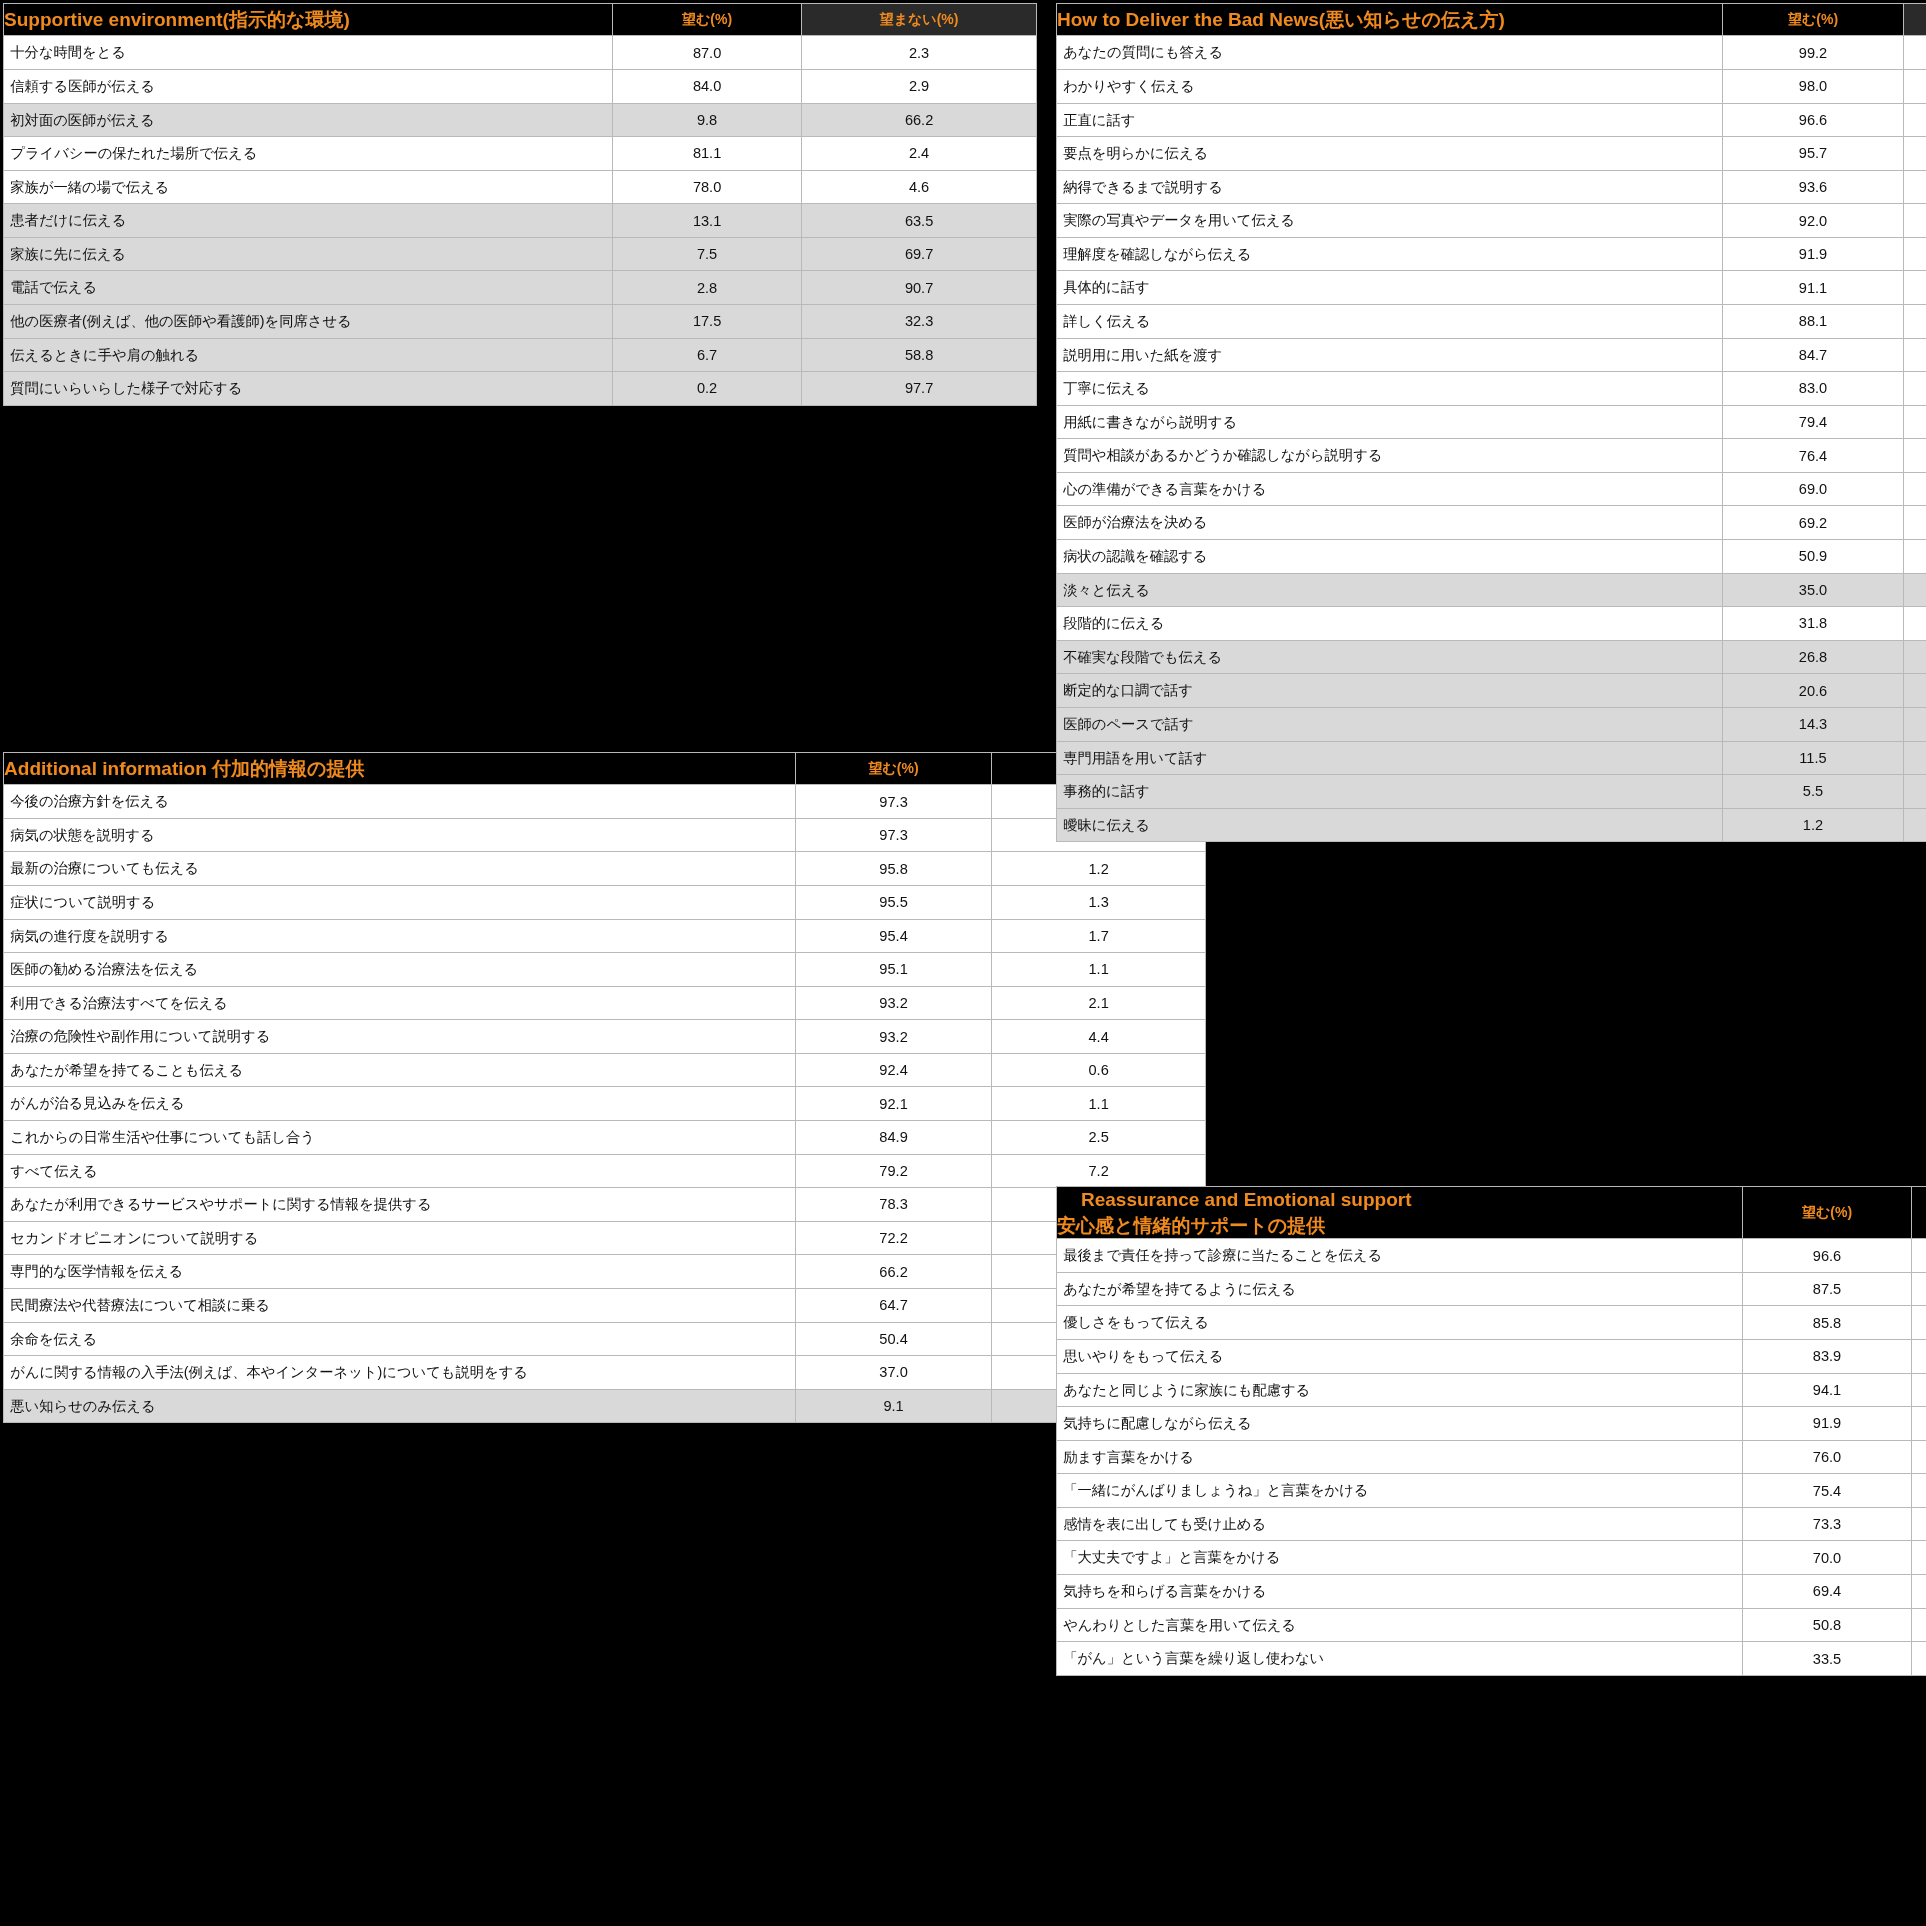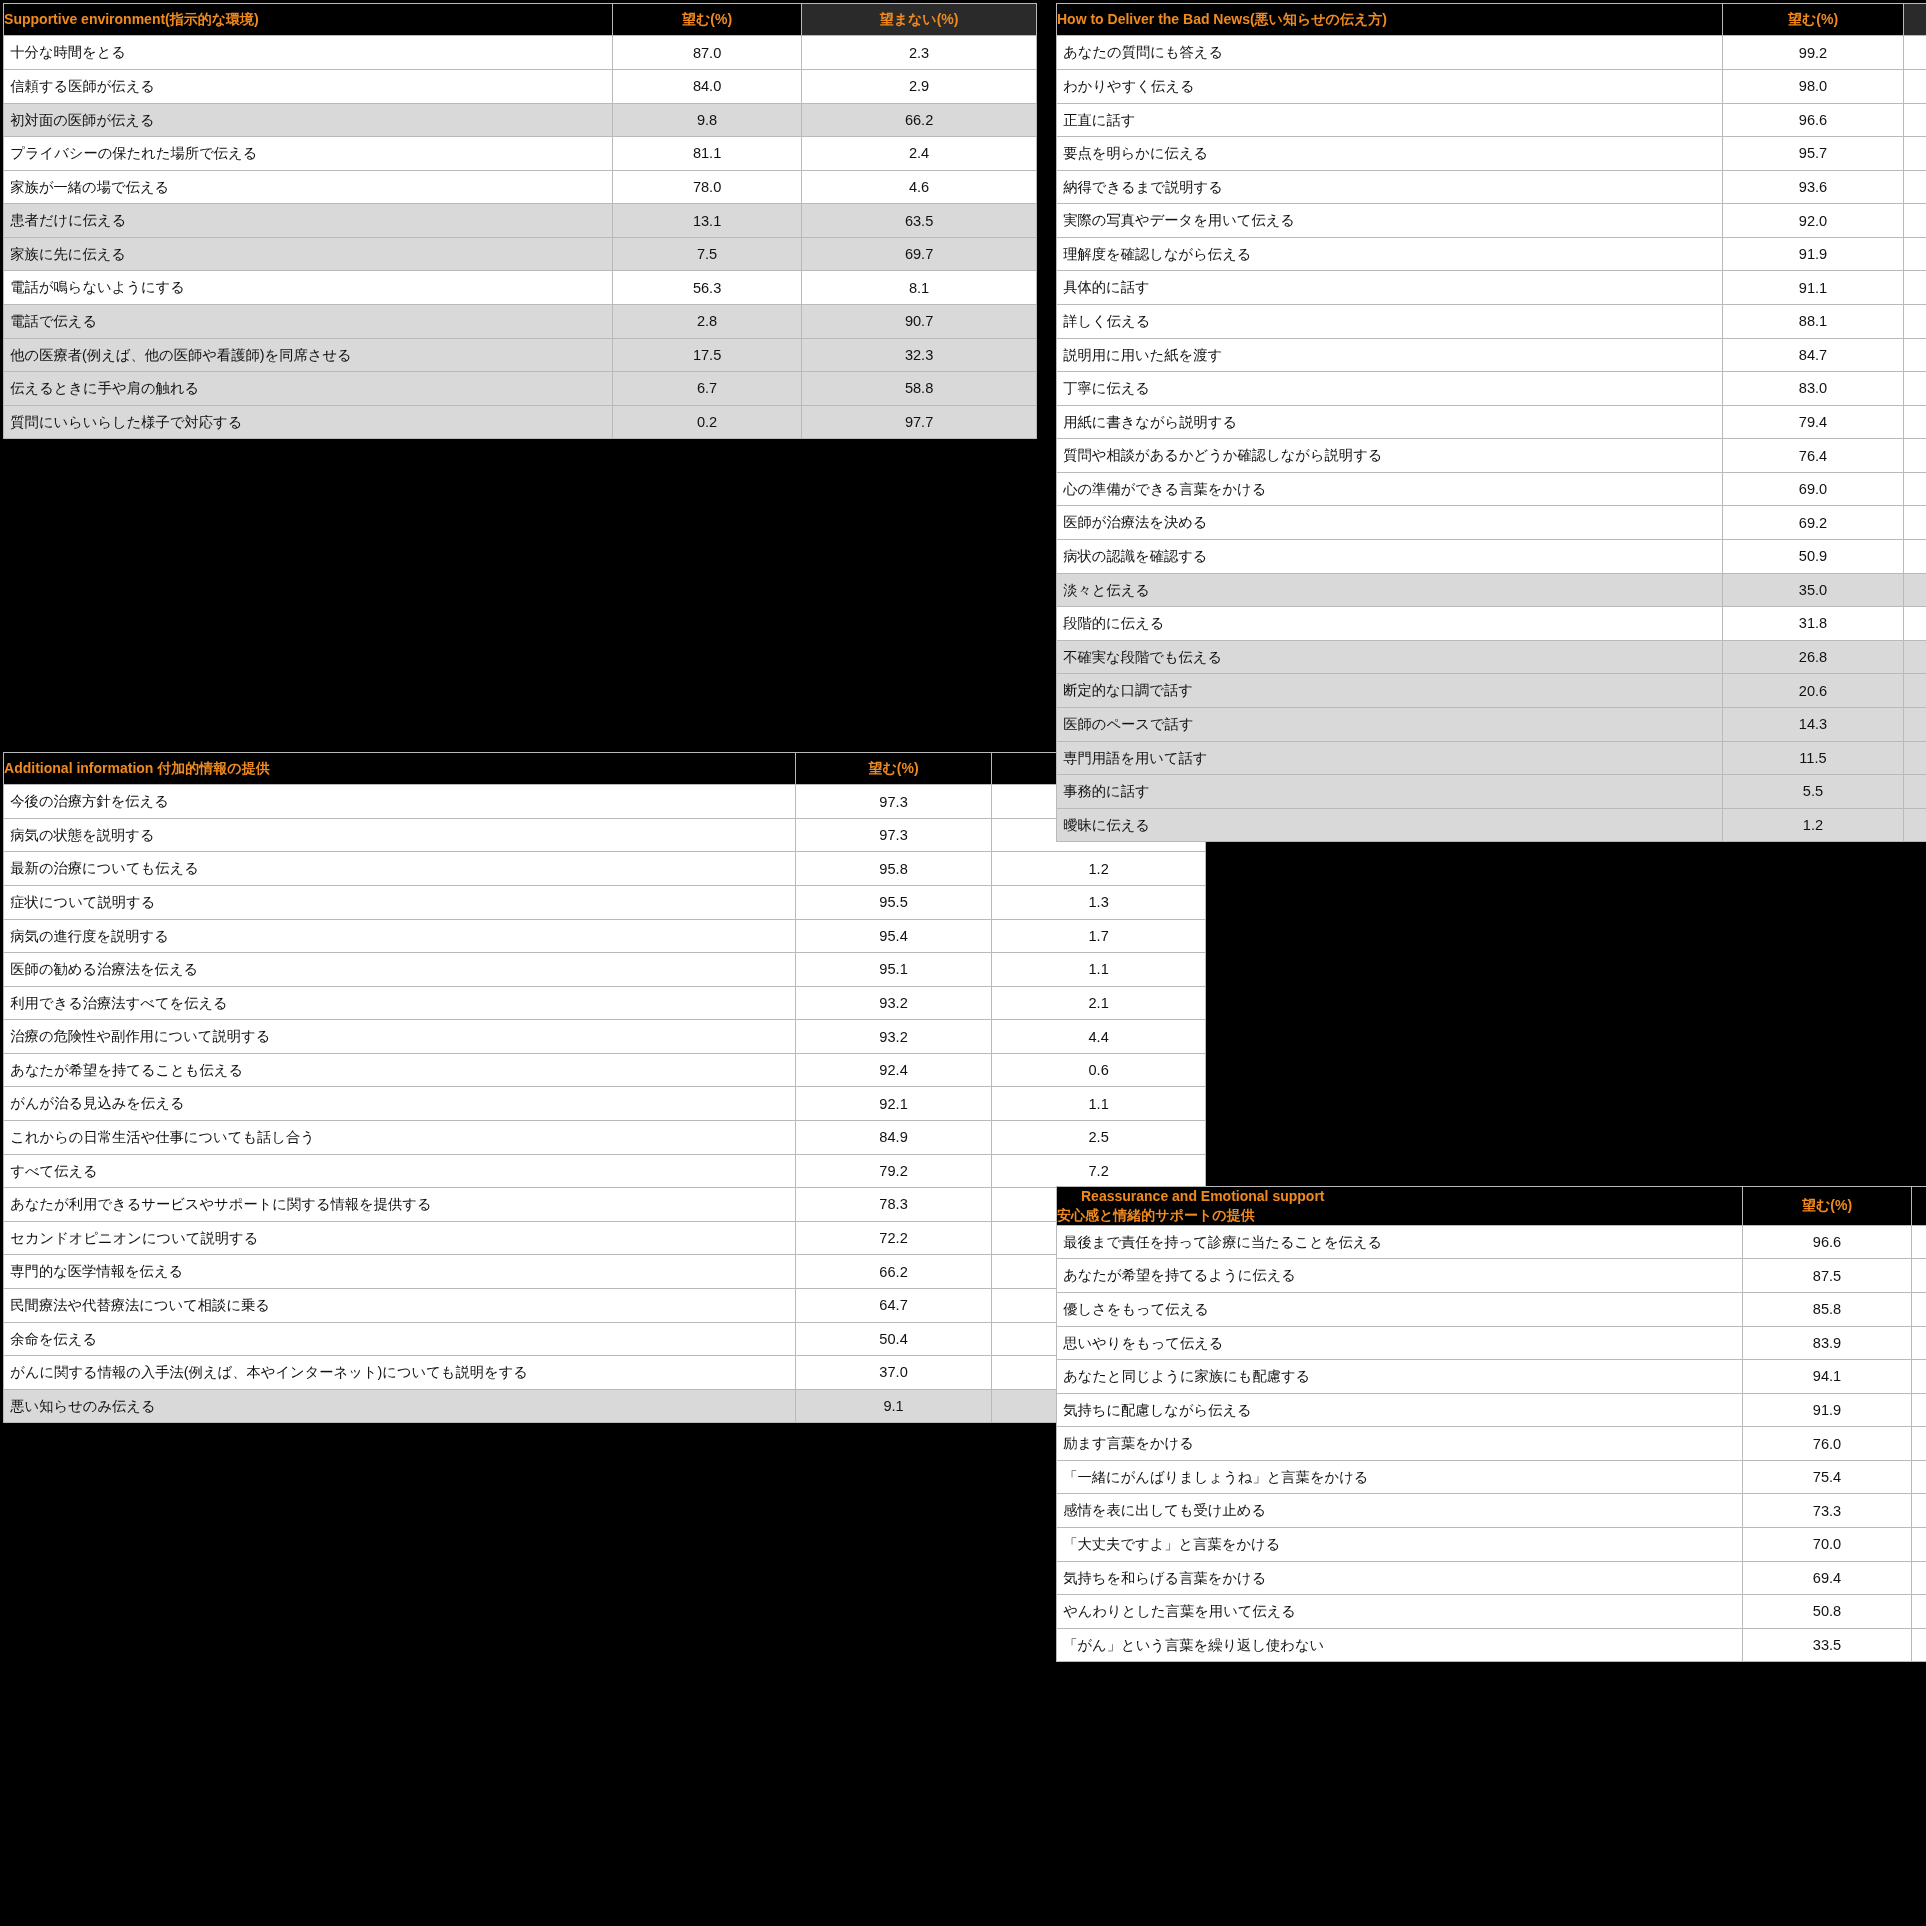--- a/index.html
+++ b/index.html
@@ -34,21 +34,21 @@
   table.tbl td, table.tbl th {
     border: 0.8px solid #b9b9b9;
     padding: 0;
     vertical-align: middle;
     box-sizing: border-box;
   }
   
   .hdr td {
     background: #000000;
     color: #f08a1e;
-    font-size: 14px;
+    font-size: 19px;
     font-weight: bold;
     border: 0.8px solid #000000;
     border-bottom: 3.1px solid #000000;
     padding: 6.2px 8.5px;
     line-height: 1.35;
   }
   .hdr td.hdr-item {
     text-align: left;
   }
   .hdr td.hdr-num {
@@ -133,25 +133,20 @@
         </tr>
         <tr class="grey">
           <td class="item">患者だけに伝える</td>
           <td class="num">13.1</td>
           <td class="num">63.5</td>
         </tr>
         <tr class="grey">
           <td class="item">家族に先に伝える</td>
           <td class="num">7.5</td>
           <td class="num">69.7</td>
-        </tr>
-        <tr class="white">
-          <td class="item">電話が鳴らないようにする</td>
-          <td class="num">56.3</td>
-          <td class="num">8.1</td>
         </tr>
         <tr class="grey">
           <td class="item">電話で伝える</td>
           <td class="num">2.8</td>
           <td class="num">90.7</td>
         </tr>
         <tr class="grey">
           <td class="item">他の医療者(例えば、他の医師や看護師)を同席させる</td>
           <td class="num">17.5</td>
           <td class="num">32.3</td>

